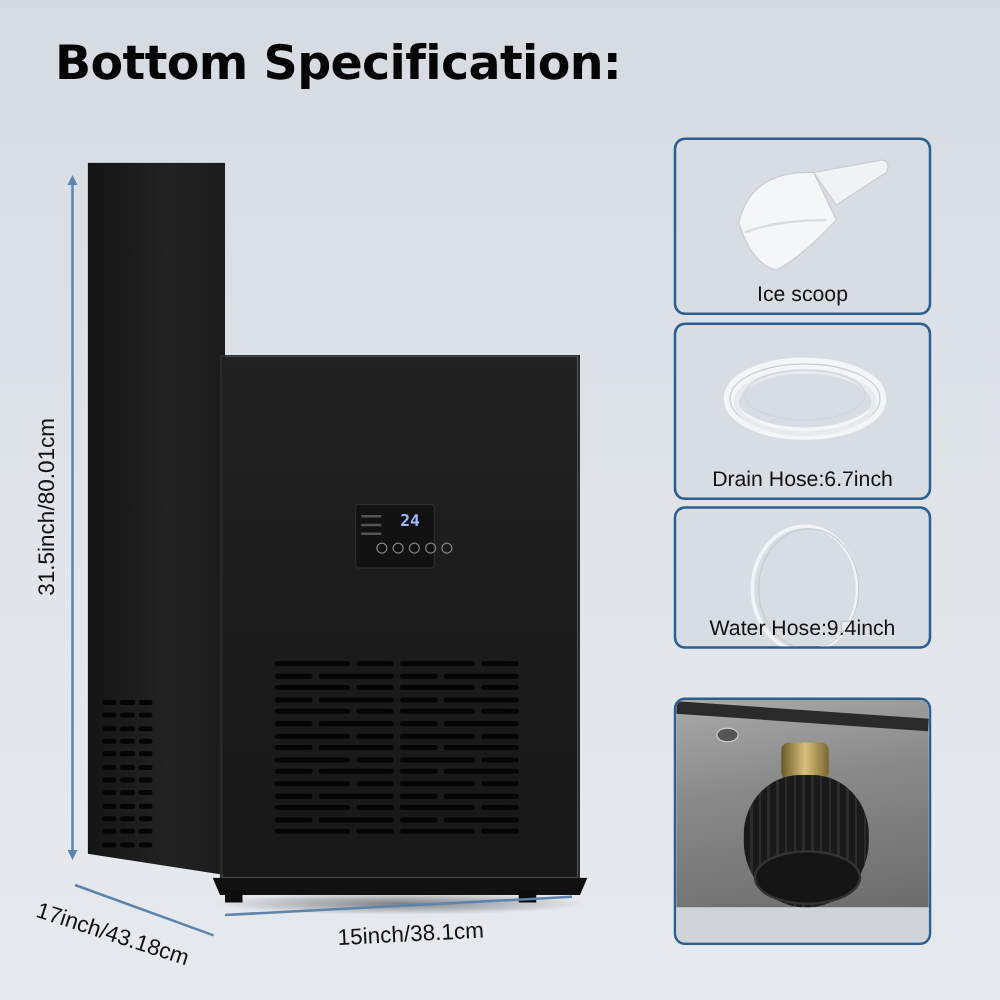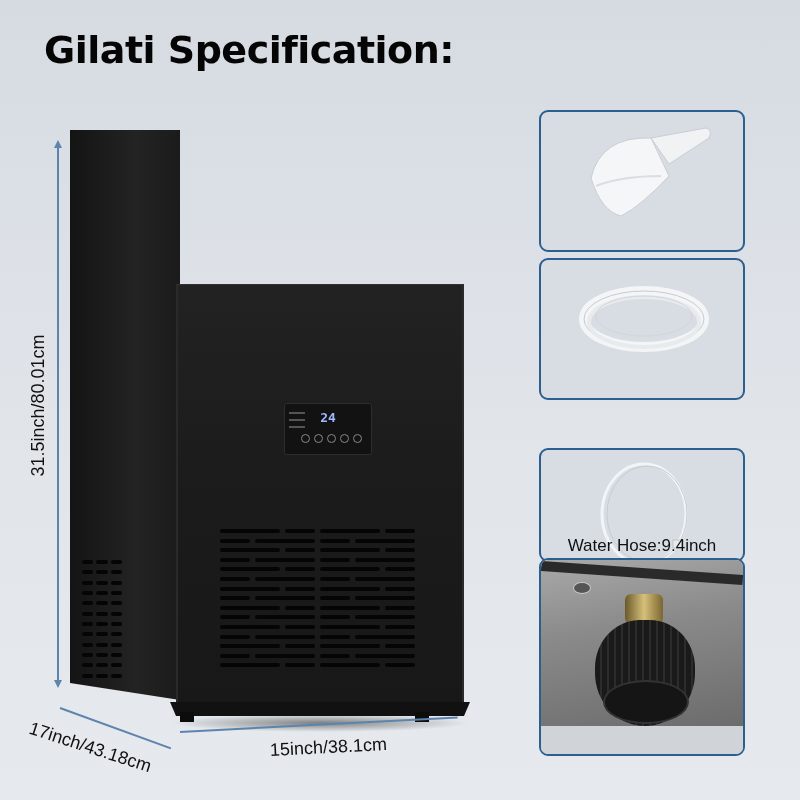--- a/index.html
+++ b/index.html
@@ -69,21 +69,21 @@
   .window .right-panel {
     position: absolute; left: 140px; top: 0; width: 68px; height: 118px;
     background: linear-gradient(180deg, #6a55f5, #5f48ef);
   }
   .front-bottom {
     position: absolute; left: 106px; top: 166px; width: 288px; height: 420px;
     background: linear-gradient(180deg, #222 0%, #1b1b1b 50%, #181818 100%);
     border: 2px solid #2a2a2a; border-top: 1px solid #333;
   }
   .panel {
-    position: absolute; left: 106px; top: 118px; width: 88px; height: 52px;
+    position: absolute; left: 106px; top: 118px; width: 64px; height: 52px;
     background: #121212; border: 1px solid #2d2d2d; border-radius: 3px;
   }
   .panel .ind { position: absolute; left: 4px; font-size: 3px; color: #888; width: 16px; height: 2px; background: #555; }
   .panel .display {
     position: absolute; left: 32px; top: 6px; width: 22px; height: 16px;
     color: #9fb8ff; font-size: 13px; font-family: "DejaVu Sans Mono", monospace; font-weight: bold;
     text-align: center; line-height: 16px;
   }
   .panel .btns { position: absolute; left: 16px; top: 30px; display: flex; gap: 4px; }
   .panel .btns span { width: 9px; height: 9px; border-radius: 50%; border: 1px solid #888; }
@@ -126,21 +126,21 @@
     position: absolute; left: 62px; top: 120px; width: 86px; height: 44px;
     border-radius: 50%; background: #151515; border: 2px solid #333;
   }
   .brass { position: absolute; left: 84px; top: 34px; width: 38px; height: 30px; border-radius: 6px; background: linear-gradient(90deg, #6a5a2a, #d6c07a, #7a6630); }
   .screw { position: absolute; left: 32px; top: 22px; width: 18px; height: 12px; border-radius: 50%; background: #555; border: 1px solid #ccc; }
   .feet-label-bg { position: absolute; left: 0; right: 0; bottom: 0; height: 28px; background: #d0d3d7; }
 </style>
 </head>
 <body>
 
-<div class="title">Gilati Specification:</div>
+<div class="title">Bottom Specification:</div>
 
 <div>
   <div class="arrow-v-top" style="left:54px;top:140px;"></div>
   <div class="dim-line" style="left:57px;top:146px;width:2px;height:535px;"></div>
   <div class="arrow-v-bot" style="left:54px;top:680px;"></div>
   <div class="dim-text" style="left:-37px;top:395px;transform:rotate(-90deg);transform-origin:center;width:150px;text-align:center;">31.5inch/80.01cm</div>
 </div>
 
 <div class="machine">
   <div class="side">
@@ -305,32 +305,34 @@
   <div class="dim-line" style="left:180px;top:731px;width:278px;height:2px;transform:rotate(-3deg);transform-origin:left center;"></div>
   <div class="dim-text" style="left:270px;top:737px;transform:rotate(-3deg);">15inch/38.1cm</div>
 </div>
 
 <div class="card" style="top:110px;height:142px;">
   <svg width="206" height="110" viewBox="0 0 206 110" style="position:absolute;left:0;top:4px;">
     <path d="M50 62 Q60 20 110 22 L128 60 Q100 90 80 100 Q60 95 50 62 Z" fill="#f4f6f8" stroke="#c9ced4" stroke-width="1"></path>
     <path d="M110 22 L165 12 Q172 14 168 22 L128 48 Z" fill="#f0f2f4" stroke="#c9ced4" stroke-width="1"></path>
     <path d="M55 70 Q80 60 120 60" stroke="#d9dde2" stroke-width="2" fill="none"></path>
   </svg>
+  <div class="card-label">Ice scoop</div>
 </div>
 
 <div class="card" style="top:258px;height:142px;">
   <svg width="206" height="110" viewBox="0 0 206 110" style="position:absolute;left:0;top:4px;">
     <ellipse cx="103" cy="55" rx="60" ry="28" fill="none" stroke="#f3f5f7" stroke-width="10"></ellipse>
     <ellipse cx="103" cy="55" rx="60" ry="28" fill="none" stroke="#c7ccd2" stroke-width="1"></ellipse>
     <ellipse cx="103" cy="58" rx="55" ry="25" fill="none" stroke="#e8ebee" stroke-width="4"></ellipse>
     <ellipse cx="103" cy="52" rx="48" ry="20" fill="none" stroke="#d2d6db" stroke-width="1"></ellipse>
   </svg>
-</div>
-
-<div class="card" style="top:405px;height:114px;margin-top:43px;">
+  <div class="card-label">Drain Hose:6.7inch</div>
+</div>
+
+<div class="card" style="top:405px;height:114px;">
   <svg width="206" height="116" viewBox="0 0 206 116" style="position:absolute;left:0;top:4px;">
     <ellipse cx="103" cy="60" rx="42" ry="50" fill="none" stroke="#f2f4f6" stroke-width="3"></ellipse>
     <ellipse cx="106" cy="60" rx="40" ry="48" fill="none" stroke="#c6cbd1" stroke-width="1"></ellipse>
     <rect x="132" y="86" width="10" height="8" fill="#e8ebee" stroke="#bfc4ca" stroke-width="1"></rect>
   </svg>
   <div class="card-label">Water Hose:9.4inch</div>
 </div>
 
 <div class="card" style="top:558px;height:198px;">
   <div class="feet-photo">

